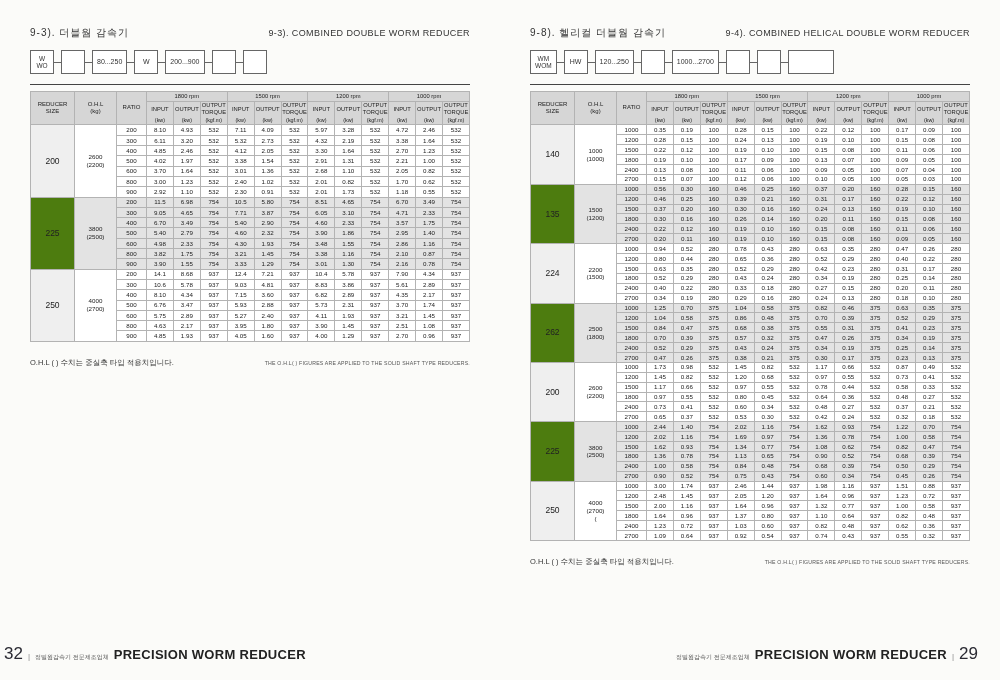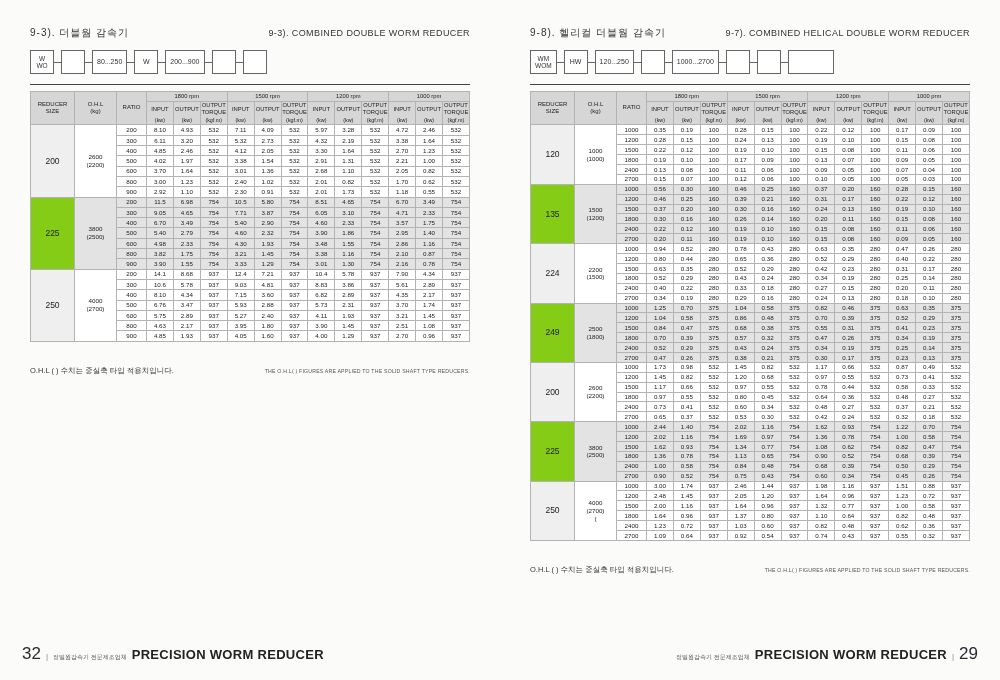--- a/index.html
+++ b/index.html
@@ -23,28 +23,28 @@
   table.spec thead th{background:#d6d6d6;font-weight:normal;font-size:5.8px;color:#222;}
   table.spec thead th.rpm{height:9px;}
   table.spec thead th.lbl{border-bottom:none;height:13px;vertical-align:middle;}
   table.spec thead th.unit{border-top:none;height:8px;font-size:5.4px;}
   table.spec thead th.colhead{font-size:6px;}
   table.spec tbody td{font-size:6.2px;color:#222;background:#fff;}
   .page-left table.spec tbody td{height:9.3px;}
   .page-right table.spec tbody td{height:8.9px;}
   table.spec tbody tr.shaded td{background:#e3e3e3;}
   table.spec tbody td.size-cell{font-size:8.5px;background:#efefef;}
-  table.spec tbody tr.shaded td.size-cell{background:#84cc16;}
+  table.spec tbody tr.shaded td.size-cell{background:#4d7c0f;}
   table.spec tbody tr.sec-start td{border-top:1.4px solid #555;}
   col.c-size{width:44px}col.c-ohl{width:42px}col.c-ratio{width:30px}
-  .footnote-row{display:flex;justify-content:space-between;align-items:baseline;margin-top:24px;}
+  .footnote-row{display:flex;justify-content:space-between;align-items:baseline;margin-top:16px;}
   .footnote-kr{font-size:7.5px;color:#333;}
   .footnote-en{font-size:5.2px;color:#555;letter-spacing:0.2px;}
   .footer{position:absolute;bottom:16px;display:flex;align-items:baseline;gap:5px;}
-  .footer-left{left:22px;}
+  .footer-left{left:4px;}
   .footer-right{right:22px;justify-content:flex-end;}
   .pageno{font-size:17px;color:#2a2a33;}
   .footer .bar{font-size:8px;color:#888;}
   .tag-kr{font-size:6px;color:#555;}
   .tag-en{font-size:13px;font-weight:bold;color:#222;letter-spacing:0.3px;}
 </style>
 </head>
 <body>
 
 <div class="spread">
@@ -469,21 +469,21 @@
       <span class="pageno">32</span>
       <span class="bar">|</span>
       <span class="tag-kr">정밀웜감속기 전문제조업체</span>
       <span class="tag-en">PRECISION WORM REDUCER</span>
     </div>
   </section>
 
   <section class="page page-right">
     <div class="title-row">
       <h1 class="title-kr">9-8). 헬리컬 더블웜 감속기</h1>
-      <h2 class="title-en">9-7). COMBINED HELICAL DOUBLE WORM REDUCER</h2>
+      <h2 class="title-en">9-4). COMBINED HELICAL DOUBLE WORM REDUCER</h2>
     </div>
     <div class="diagram">
         <span class="box two">WM
 WOM</span>
         <span class="conn"></span>
         <span class="box">HW</span>
         <span class="conn"></span>
         <span class="box">120...250</span>
         <span class="conn"></span>
         <span class="box"></span>
@@ -555,21 +555,21 @@
             <th class="unit">(kw)</th>
             <th class="unit">(kw)</th>
             <th class="unit">(kgf.m)</th>
             <th class="unit">(kw)</th>
             <th class="unit">(kw)</th>
             <th class="unit">(kgf.m)</th>
           </tr>
         </thead>
         <tbody>
           <tr class="sec-start">
-            <td class="size-cell" rowspan="6">120</td>
+            <td class="size-cell" rowspan="6">140</td>
             <td class="ohl-cell" rowspan="6">1000
 (1000)</td>
             <td class="ratio-cell">1000</td>
             <td class="val-cell">0.35</td>
             <td class="val-cell">0.19</td>
             <td class="val-cell">100</td>
             <td class="val-cell">0.28</td>
             <td class="val-cell">0.15</td>
             <td class="val-cell">100</td>
             <td class="val-cell">0.22</td>
@@ -834,21 +834,21 @@
             <td class="val-cell">0.16</td>
             <td class="val-cell">280</td>
             <td class="val-cell">0.24</td>
             <td class="val-cell">0.13</td>
             <td class="val-cell">280</td>
             <td class="val-cell">0.18</td>
             <td class="val-cell">0.10</td>
             <td class="val-cell">280</td>
           </tr>
           <tr class="shaded sec-start">
-            <td class="size-cell" rowspan="6">249</td>
+            <td class="size-cell" rowspan="6">262</td>
             <td class="ohl-cell" rowspan="6">2500
 (1800)</td>
             <td class="ratio-cell">1000</td>
             <td class="val-cell">1.25</td>
             <td class="val-cell">0.70</td>
             <td class="val-cell">375</td>
             <td class="val-cell">1.04</td>
             <td class="val-cell">0.58</td>
             <td class="val-cell">375</td>
             <td class="val-cell">0.82</td>

